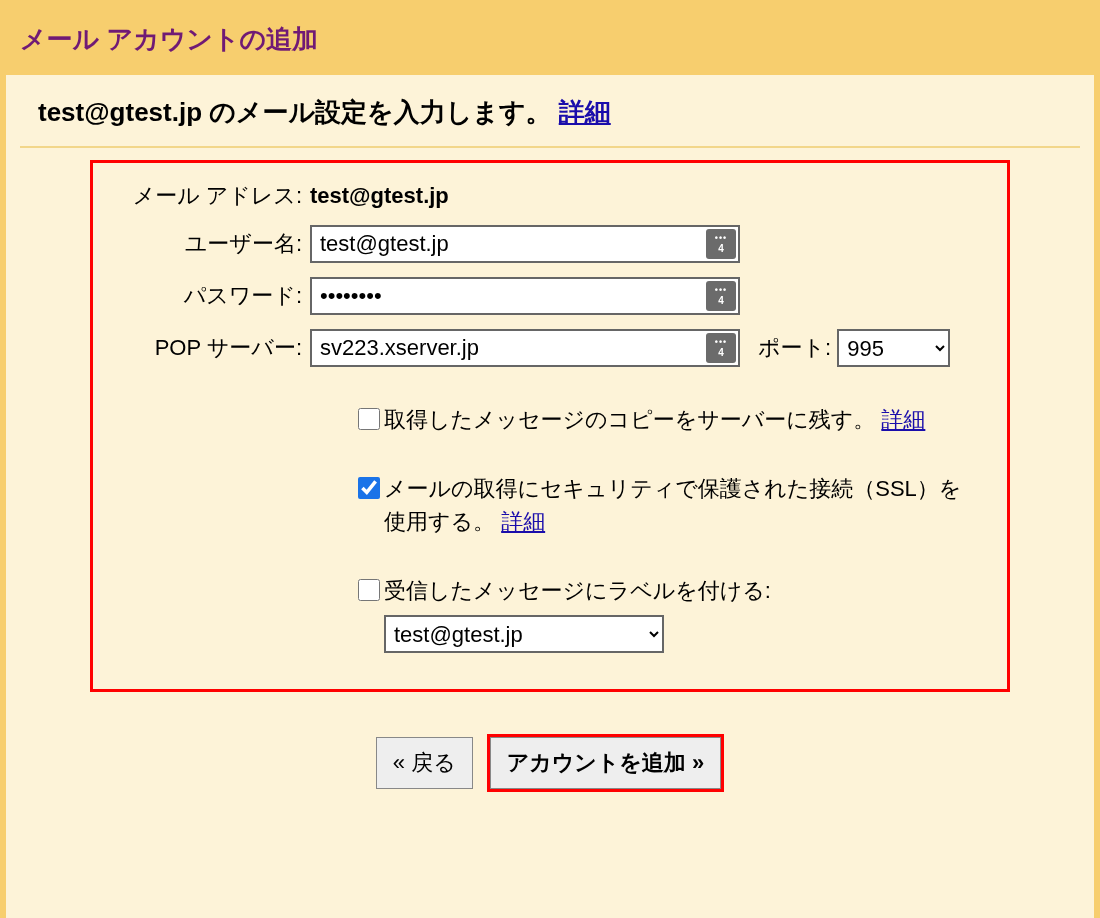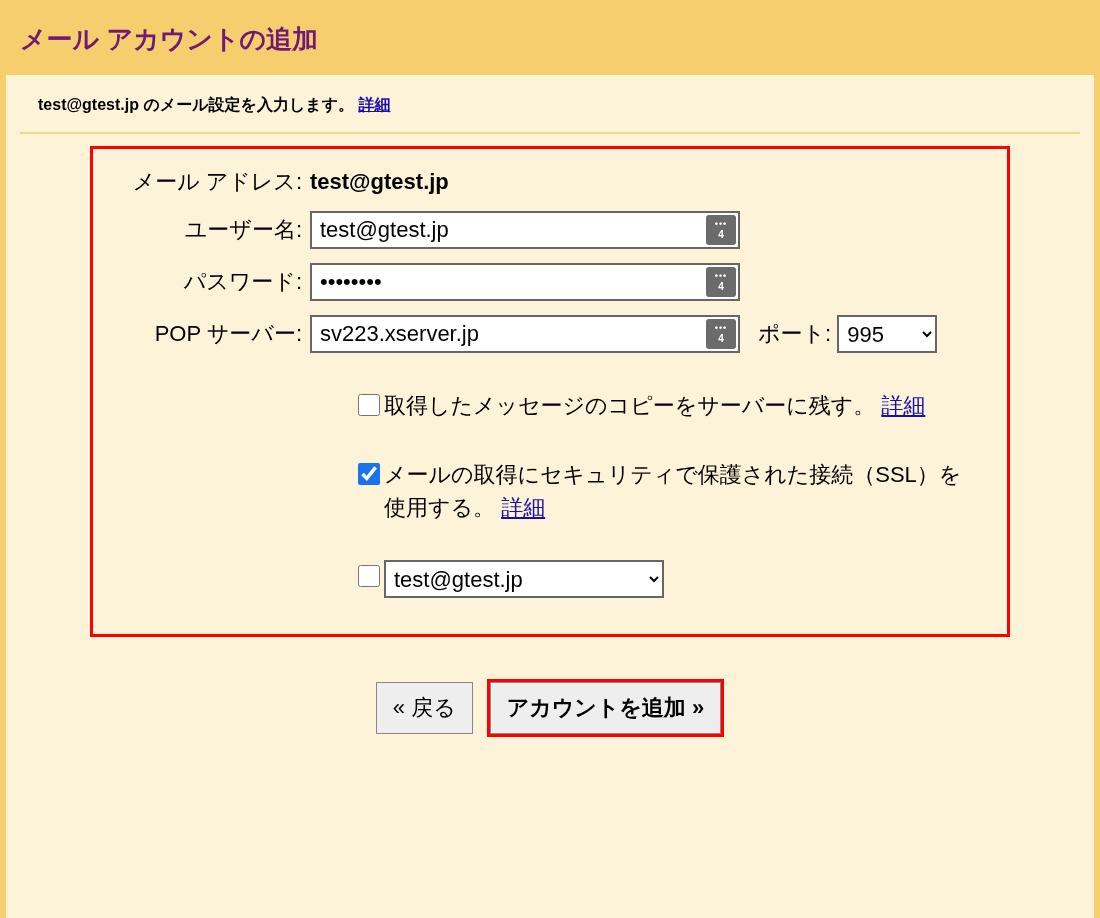--- a/index.html
+++ b/index.html
@@ -18,21 +18,21 @@
       font-weight: bold;
       color: #701a75;
     }
     .panel {
       background: #fdf3d8;
       margin: 0 6px 6px 6px;
       height: 850px;
       padding: 20px 14px 14px 14px;
     }
     .subhead {
-      font-size: 16px;
+      font-size: 26px;
       font-weight: bold;
       margin-left: 18px;
       margin-bottom: 16px;
     }
     .subhead a {
       color: #1a0dab;
       text-decoration: underline;
       font-weight: bold;
     }
     hr.divider {
@@ -94,21 +94,21 @@
     .pw-badge .dots { letter-spacing: 1px; line-height: 1; }
     .pw-badge .num { line-height: 1; margin-top: 1px; font-size: 10px;}
     
     select.port-select, select.label-select {
       font-size: 22px;
       height: 38px;
       border: 2px solid #666;
       background: #fff;
       padding: 0 4px;
     }
-    select.port-select { width: 100px; }
+    select.port-select { width: 113px; }
     select.label-select { width: 280px; }
     
     .port-label {
       font-size: 22px;
       margin-left: 12px;
     }
     
     .check-row {
       display: flex;
       align-items: flex-start;
@@ -239,20 +239,21 @@
       <label>
         <span>メールの取得にセキュリティで保護された接続（SSL）を使用する。</span>
         <a href="#">詳細</a>
       </label>
     </div>
 
     <div class="check-row">
       <div class="check-indent"></div>
       <input type="checkbox" class="cb" style="">
       <label class="inline-select-row">
+        <span>受信したメッセージにラベルを付ける:</span>
         <select class="label-select">
           <option>test@gtest.jp</option>
         </select>
       </label>
     </div>
 
 
   </div>
 
   <div class="button-bar">

